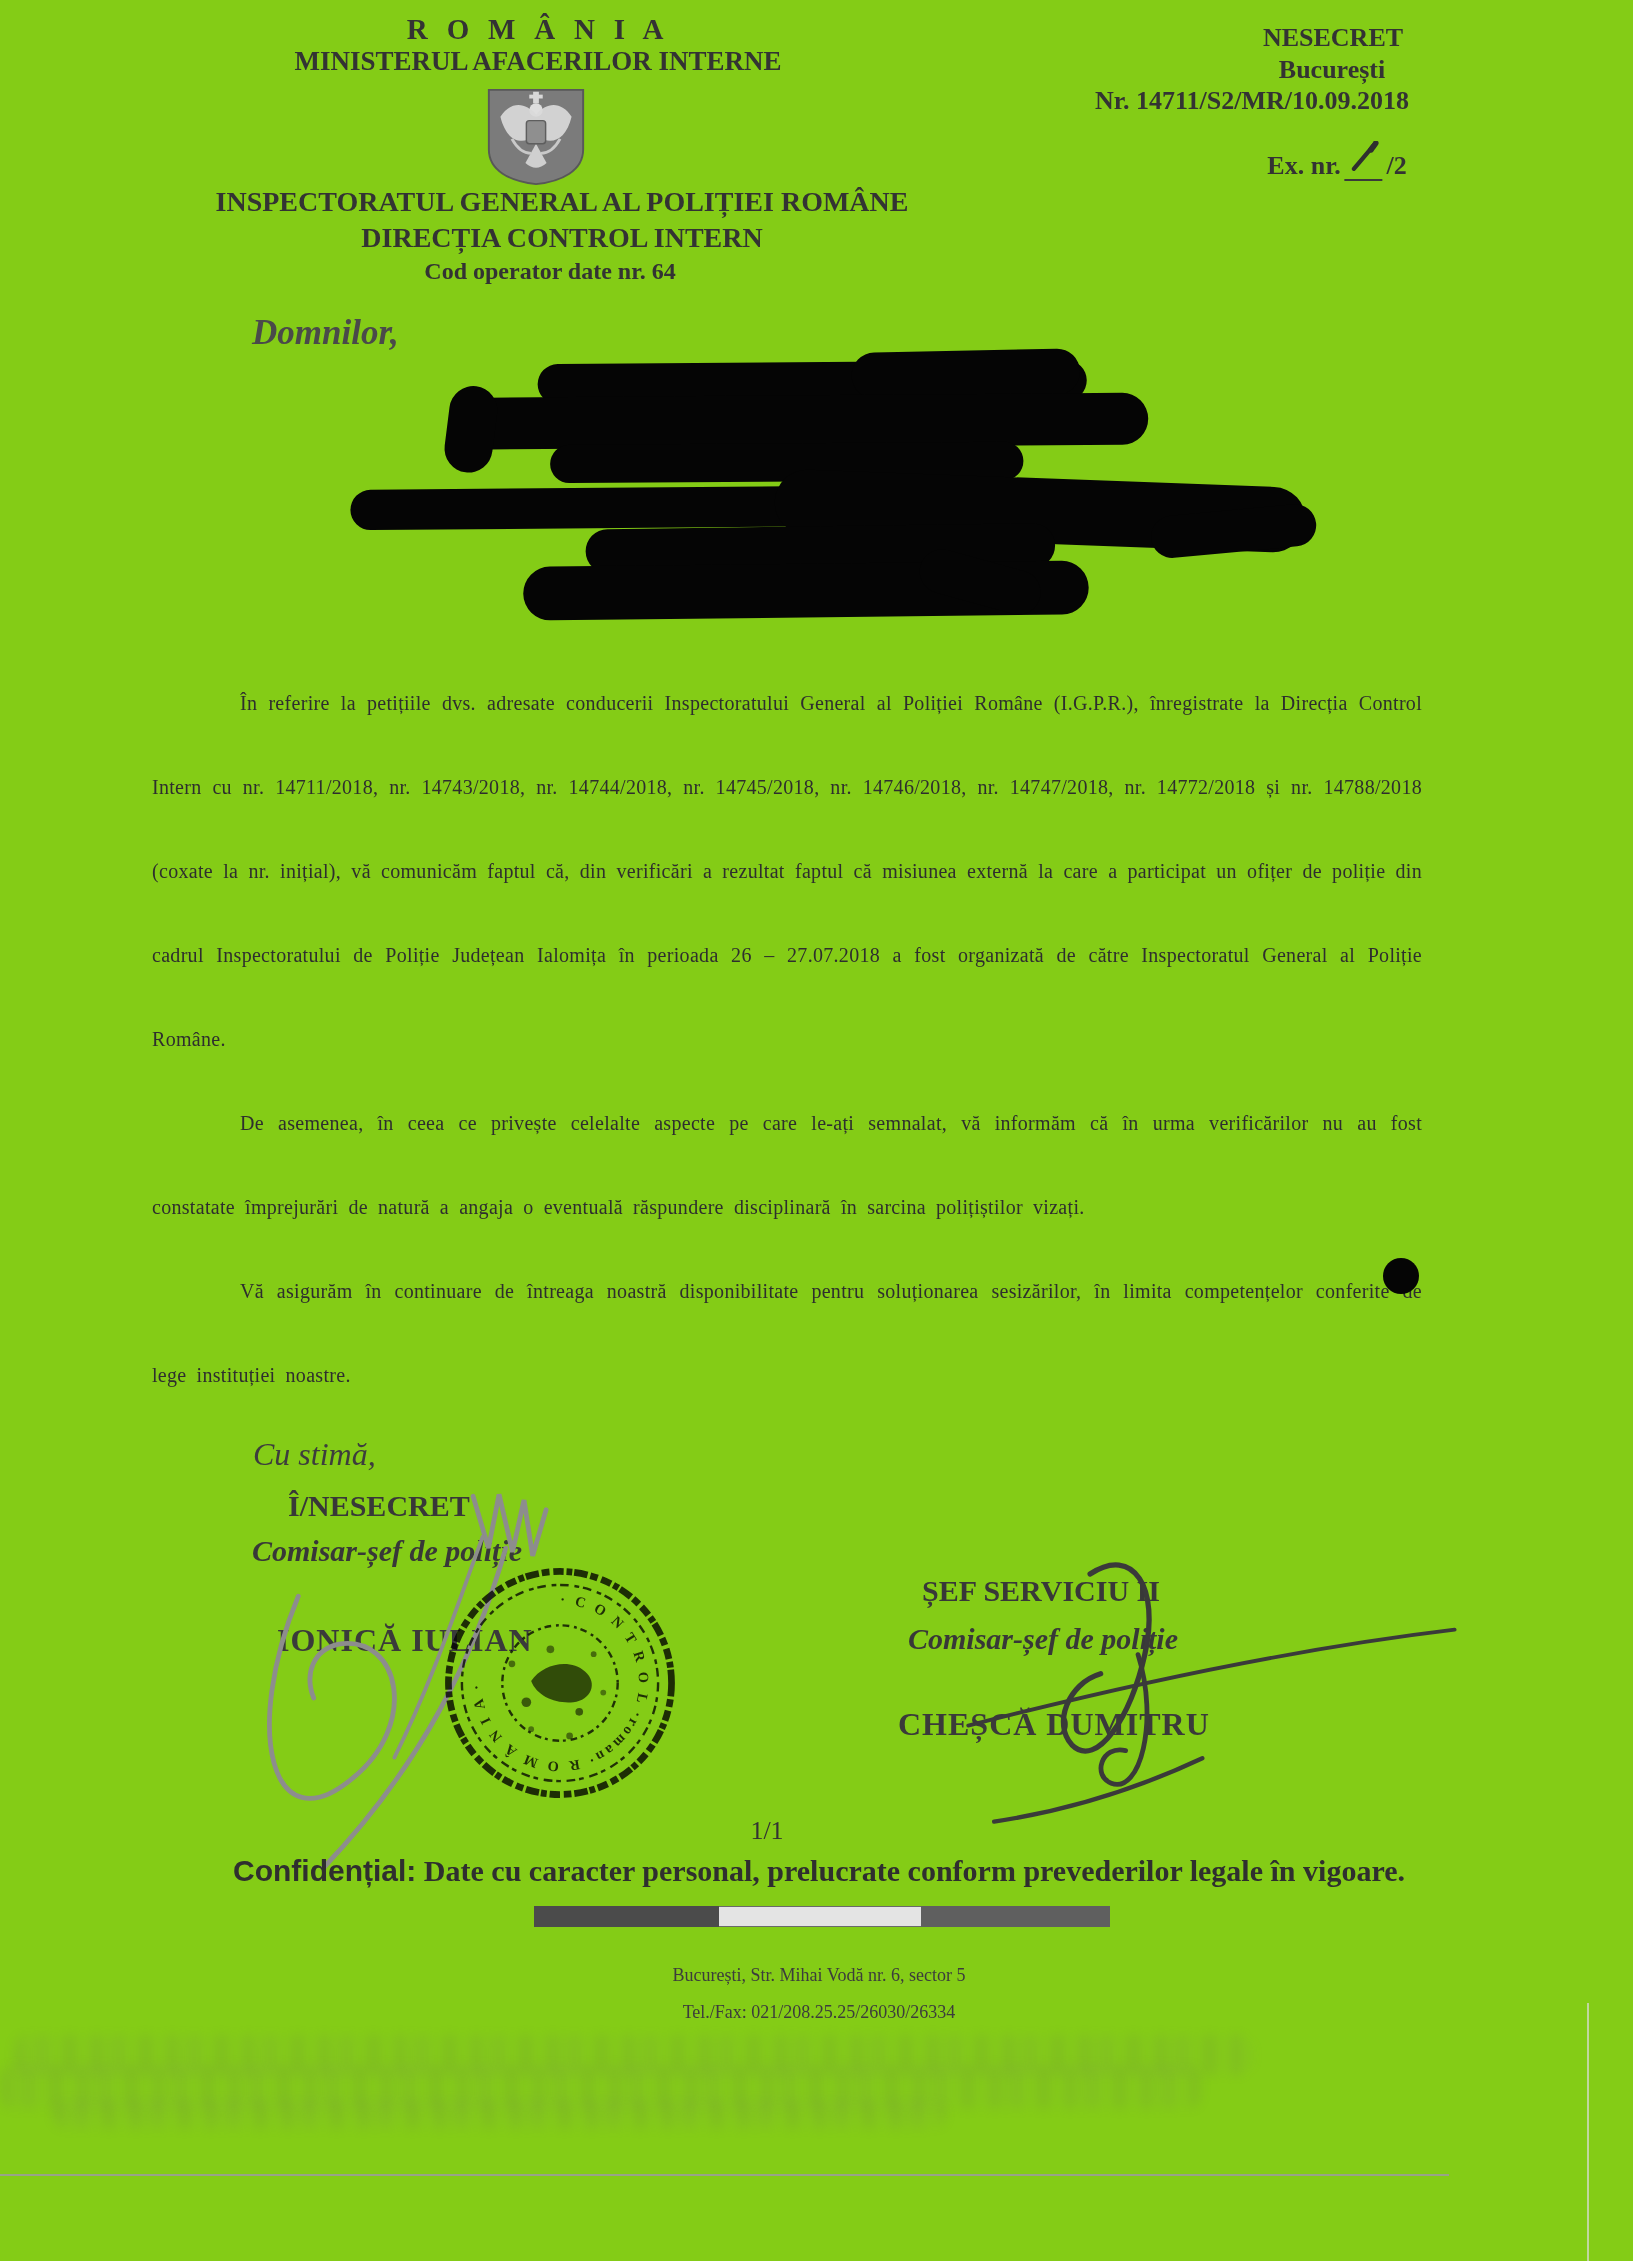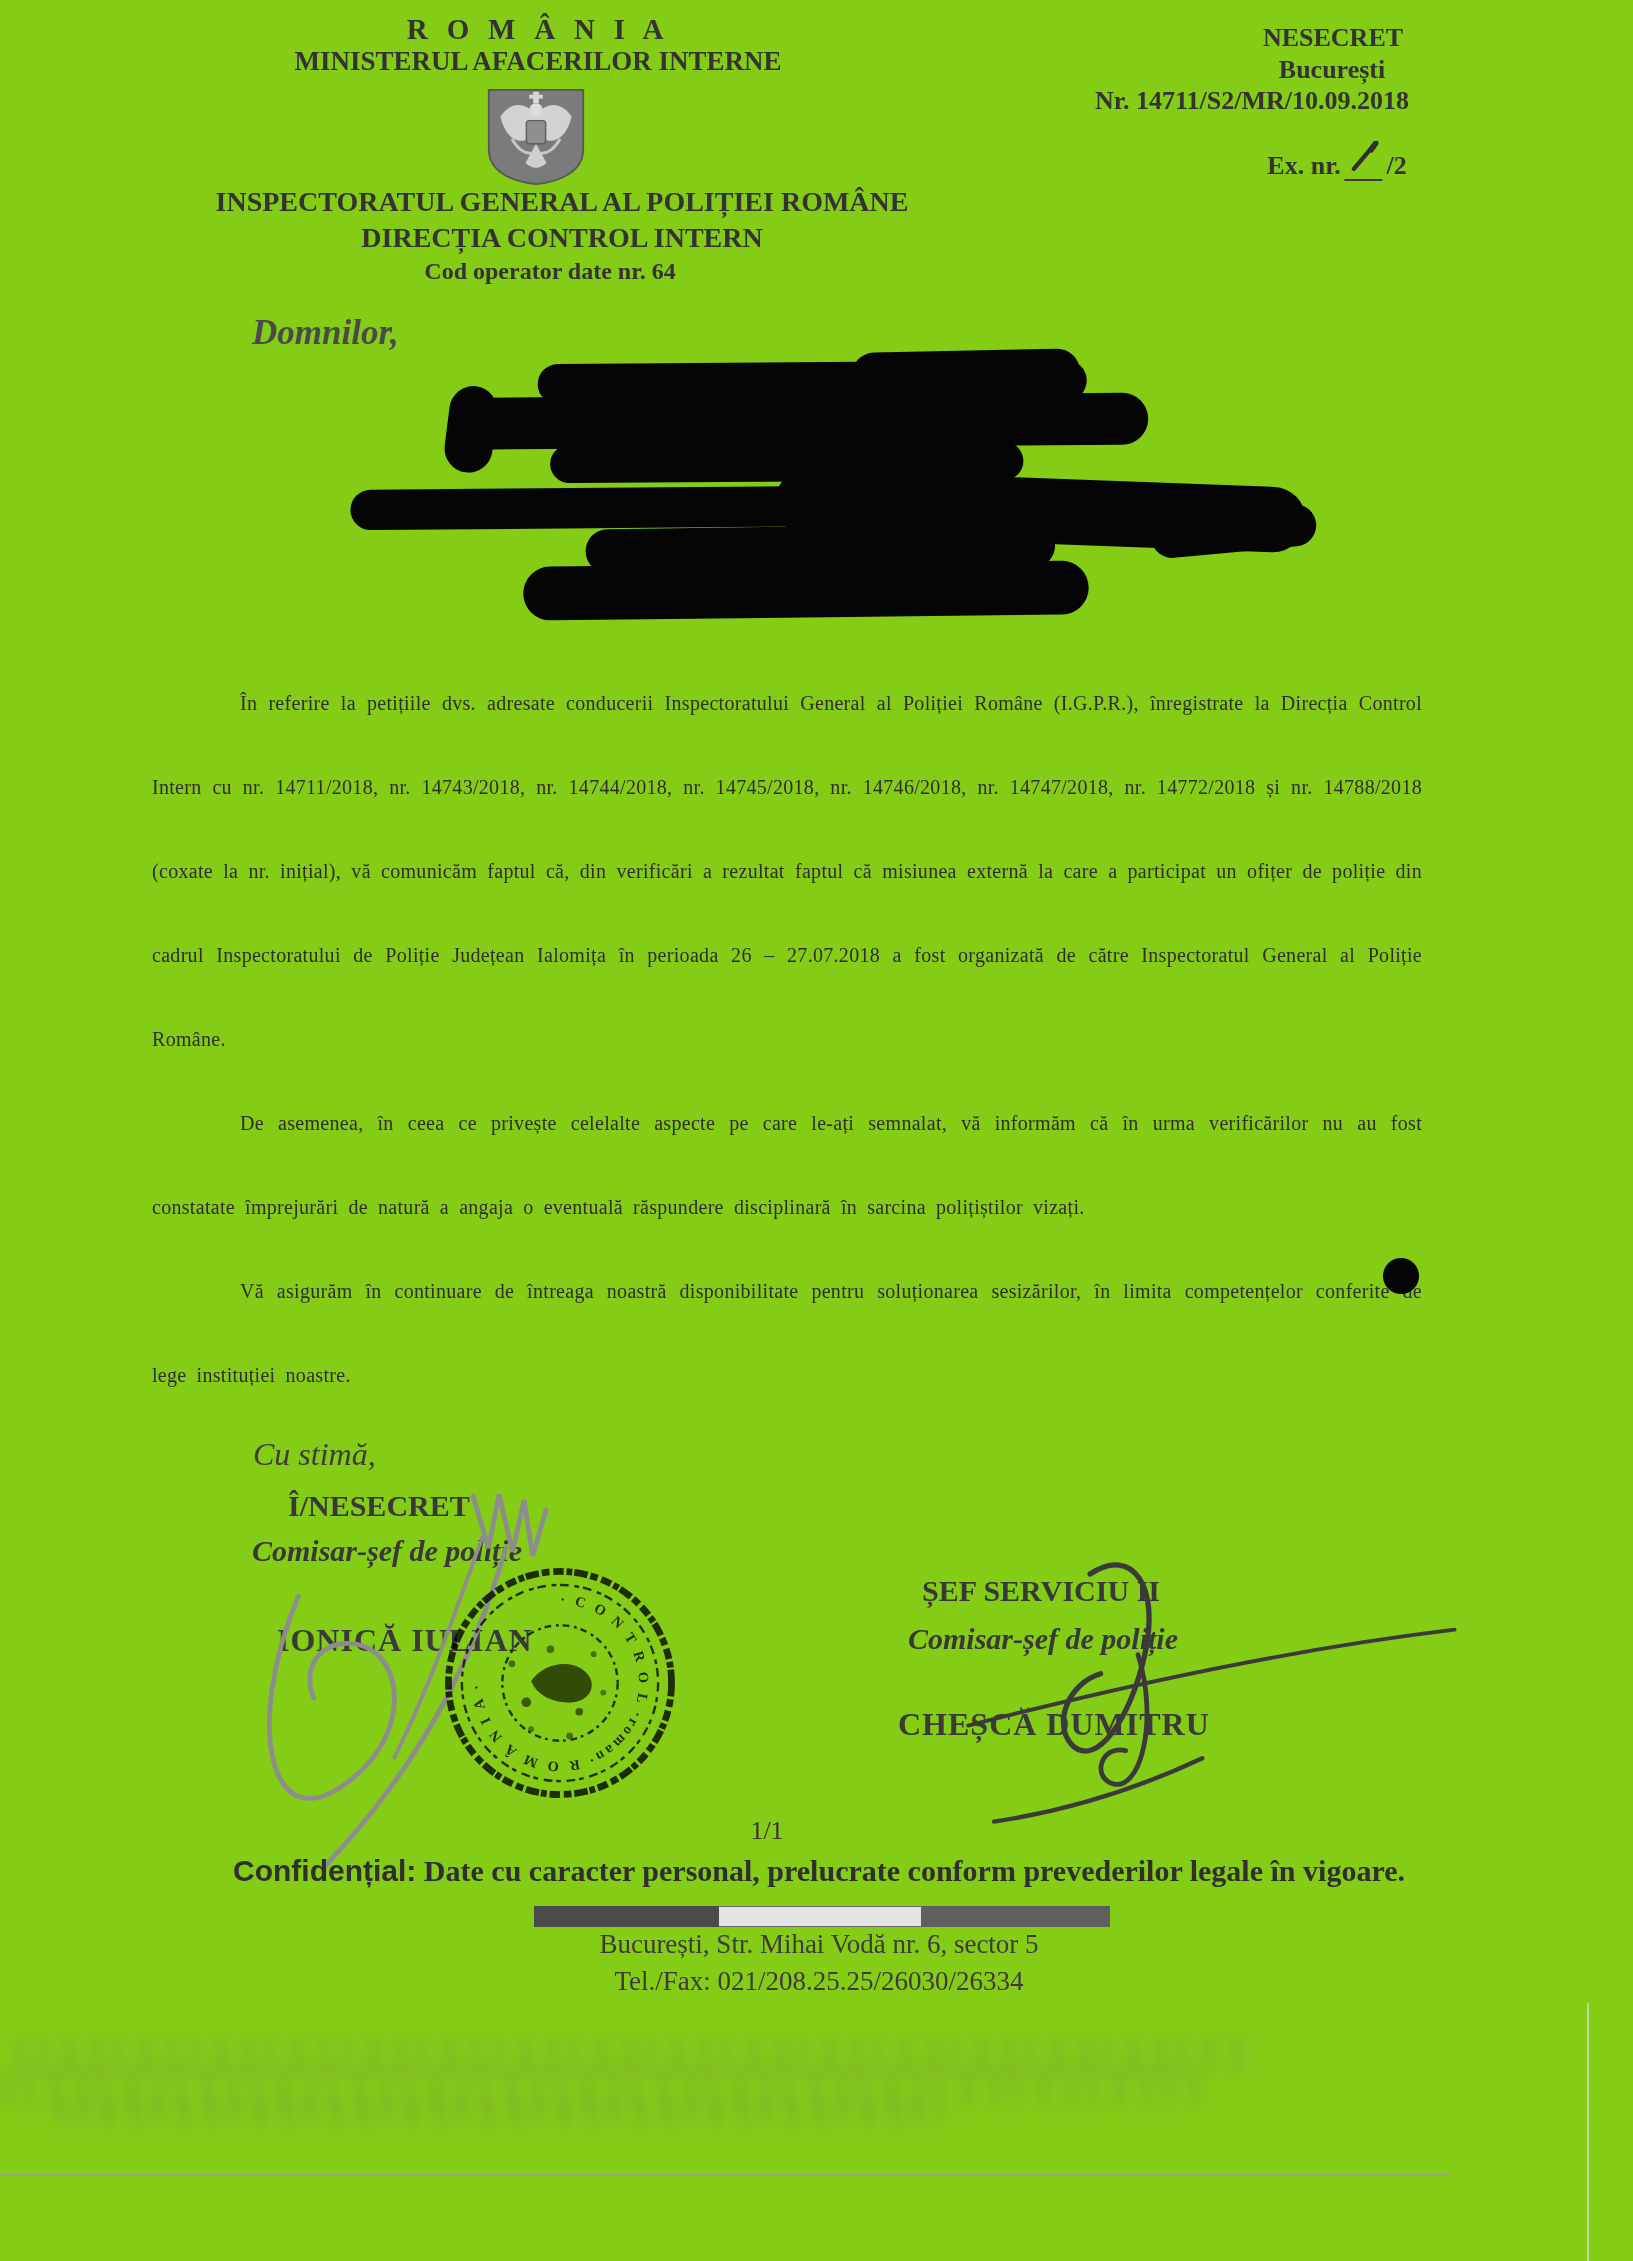--- a/index.html
+++ b/index.html
@@ -37,21 +37,21 @@
   .sigrank{font-size:30px;font-weight:bold;font-style:italic;color:#383838;}
   .signame{font-size:32px;font-weight:bold;color:#3a3a3a;letter-spacing:1px;}
   .pageno{font-size:26px;color:#333;}
   .confline{font-size:30px;font-weight:bold;color:#2f2f2f;}
   .conf-label{font-family:"Liberation Sans","DejaVu Sans",sans-serif;}
   .conf-text{font-family:"Liberation Serif","DejaVu Serif",serif;}
   .footerbar{display:flex;width:576px;height:21px;}
   .footerbar .seg1{width:185px;background:#4b4b4b;}
   .footerbar .seg2{width:202px;background:#e4e4e4;border-top:1.9px solid #6a6a6a;border-bottom:1.9px solid #6a6a6a;box-sizing:border-box;}
   .footerbar .seg3{width:189px;background:#5f5f5f;}
-  .addr{font-size:27px;color:#3c3c3c;}
+  .addr{font-size:18px;color:#3c3c3c;margin-top:36px;}
   .exwrap{display:inline-flex;align-items:flex-end;}
   .hand-one{display:inline-block;width:38px;border-bottom:2.9px solid #3a3a3a;margin:0 3.8px;vertical-align:baseline;}
   .dot{width:36px;height:36px;border-radius:50%;background:#050505;}
   .smudge{filter:blur(5.8px);opacity:.22;border-radius:13.4px;
     background:repeating-linear-gradient(90deg,
       rgba(100,100,100,.55) 0 12.5px, rgba(150,150,150,.15) 12.5px 20px,
       rgba(110,110,110,.45) 20px 37px, rgba(160,160,160,.1) 37px 48px,
       rgba(95,95,95,.5) 48px 63px, rgba(155,155,155,.12) 63px 76px);}
   .thinrule{background:#9b9b9b;opacity:.85;}
   .edge{background:#dcdcdc;opacity:.7;}

